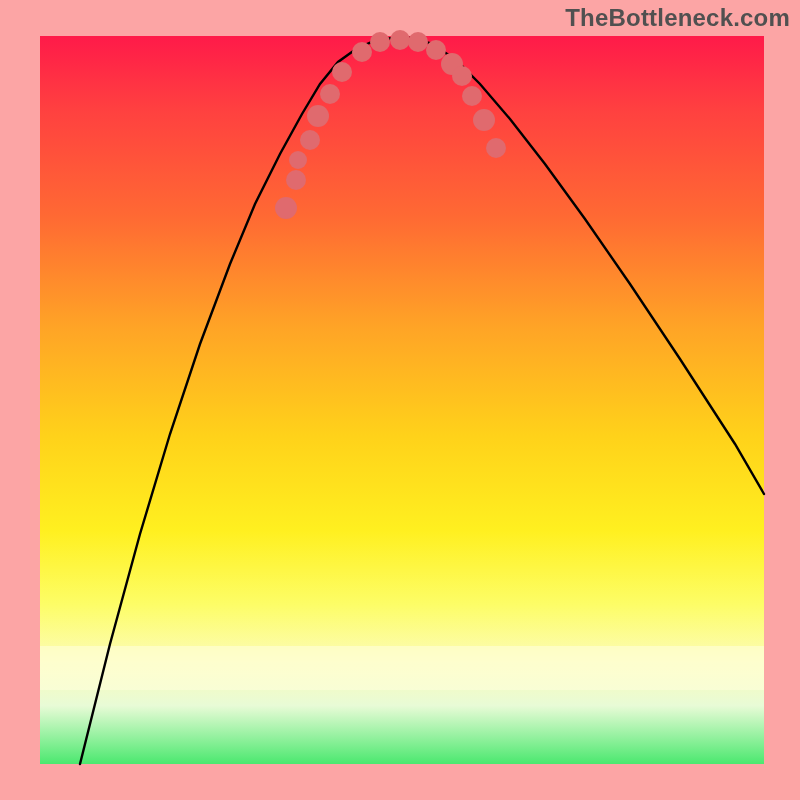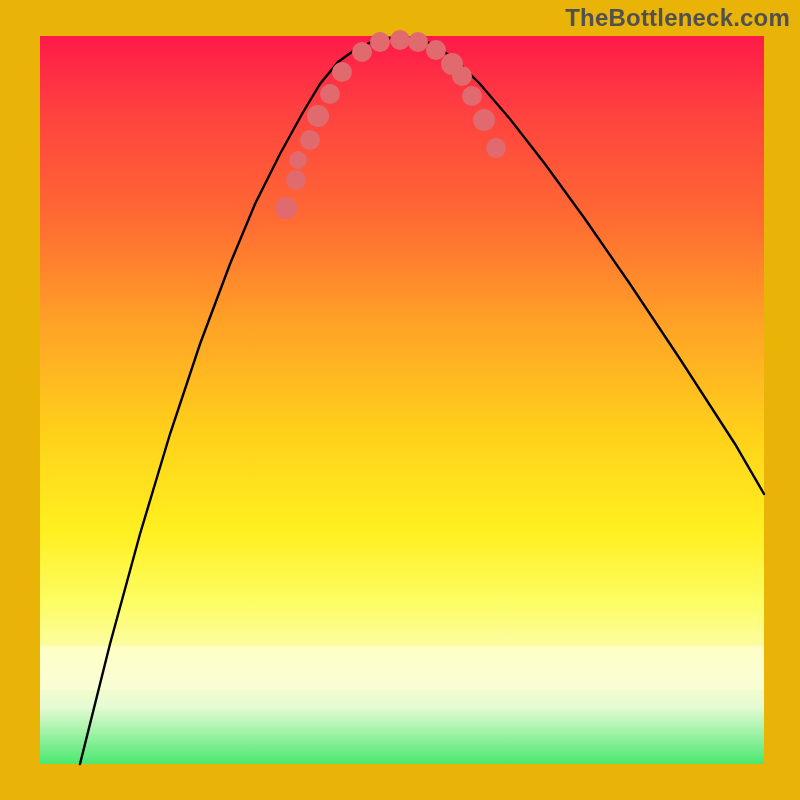--- a/index.html
+++ b/index.html
@@ -8,21 +8,21 @@
     width: 800px;
     height: 800px;
     overflow: hidden;
     font-family: Arial, Helvetica, sans-serif;
     background: #000;
   }
   .frame {
     position: relative;
     width: 800px;
     height: 800px;
-    background: #eab308;
+    background: #fca5a5;
   }
   .attribution {
     position: absolute;
     top: 4px;
     right: 10px;
     font-size: 24px;
     font-weight: 600;
     color: #505050;
     letter-spacing: 0.2px;
   }

